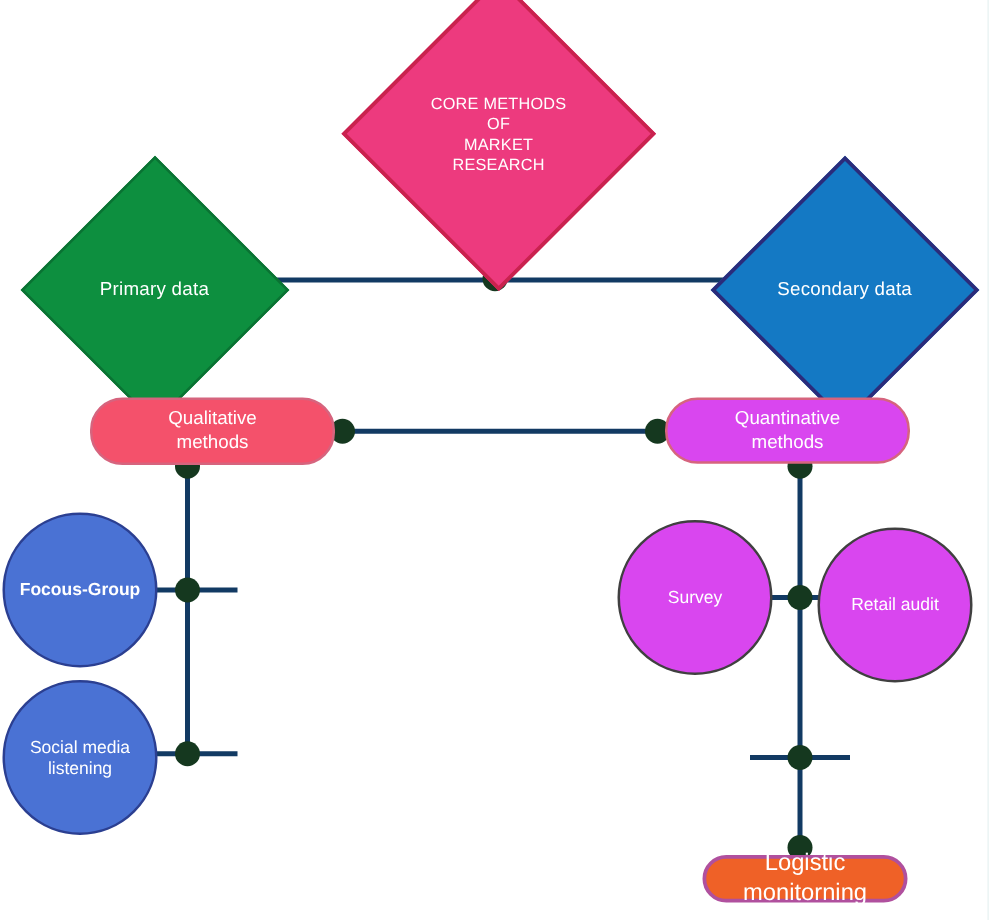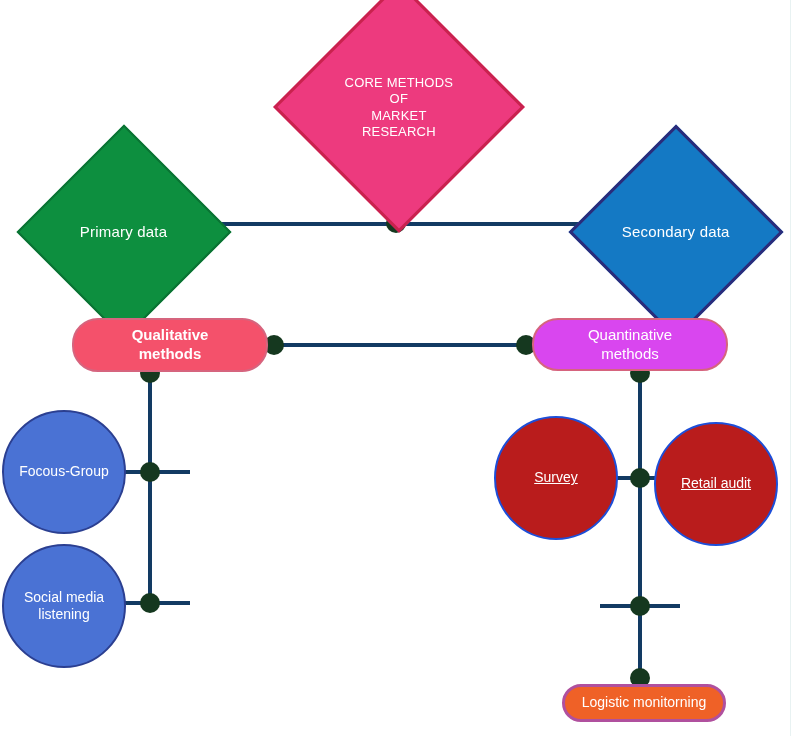--- a/index.html
+++ b/index.html
@@ -96,35 +96,34 @@
     text-align: center;
     line-height: 1.25;
     white-space: pre-line;
     font-size: 15px;
   }
   #qualitative-pill {
     left: 72px; top: 318px;
     width: 196px; height: 54px;
     background: #F4516B;
     border: 2px solid #D6647E;
-    font-weight: bold;
   }
   #quantitative-pill {
     left: 532px; top: 318px;
     width: 196px; height: 53px;
     background: #d946ef;
     border: 2px solid #D6647E;
   }
   #logistic-pill {
     left: 562px; top: 684px;
     width: 164px; height: 38px;
     background: #EF6127;
     border: 3px solid #B0509E;
     border-radius: 20px;
-    font-size: 14px;
+    font-size: 19px;
     text-align: center;
   }
 
   
   .circ {
     position: absolute;
     display: flex;
     align-items: center;
     justify-content: center;
     box-sizing: border-box;
@@ -134,26 +133,25 @@
     line-height: 1.25;
     white-space: pre-line;
     font-size: 14px;
     padding: 4px;
   }
   .circ.blue {
     background: #4A72D4;
     border: 2px solid #2B3F91;
   }
   .circ.green {
-    background: #b91c1c;
-    border: 2px solid #1d4ed8;
-    text-decoration: underline;
-  }
-
-  #c-focus      { left: 2px;   top: 410px; width: 124px; height: 124px; }
+    background: #d946ef;
+    border: 2px solid #404040;
+  }
+
+  #c-focus      { left: 2px;   top: 410px; width: 124px; height: 124px; font-weight: bold; }
   #c-interview  { left: 164px; top: 410px; width: 124px; height: 124px; }
   #c-social     { left: 2px;   top: 544px; width: 124px; height: 124px; }
   #c-movements  { left: 164px; top: 544px; width: 124px; height: 124px; }
 
   #c-survey     { left: 494px; top: 416px; width: 124px; height: 124px; }
   #c-retail     { left: 654px; top: 422px; width: 124px; height: 124px; }
   #c-location   { left: 494px; top: 550px; width: 124px; height: 124px; }
   #c-inspection { left: 654px; top: 550px; width: 124px; height: 124px; }
 </style>
 </head>

